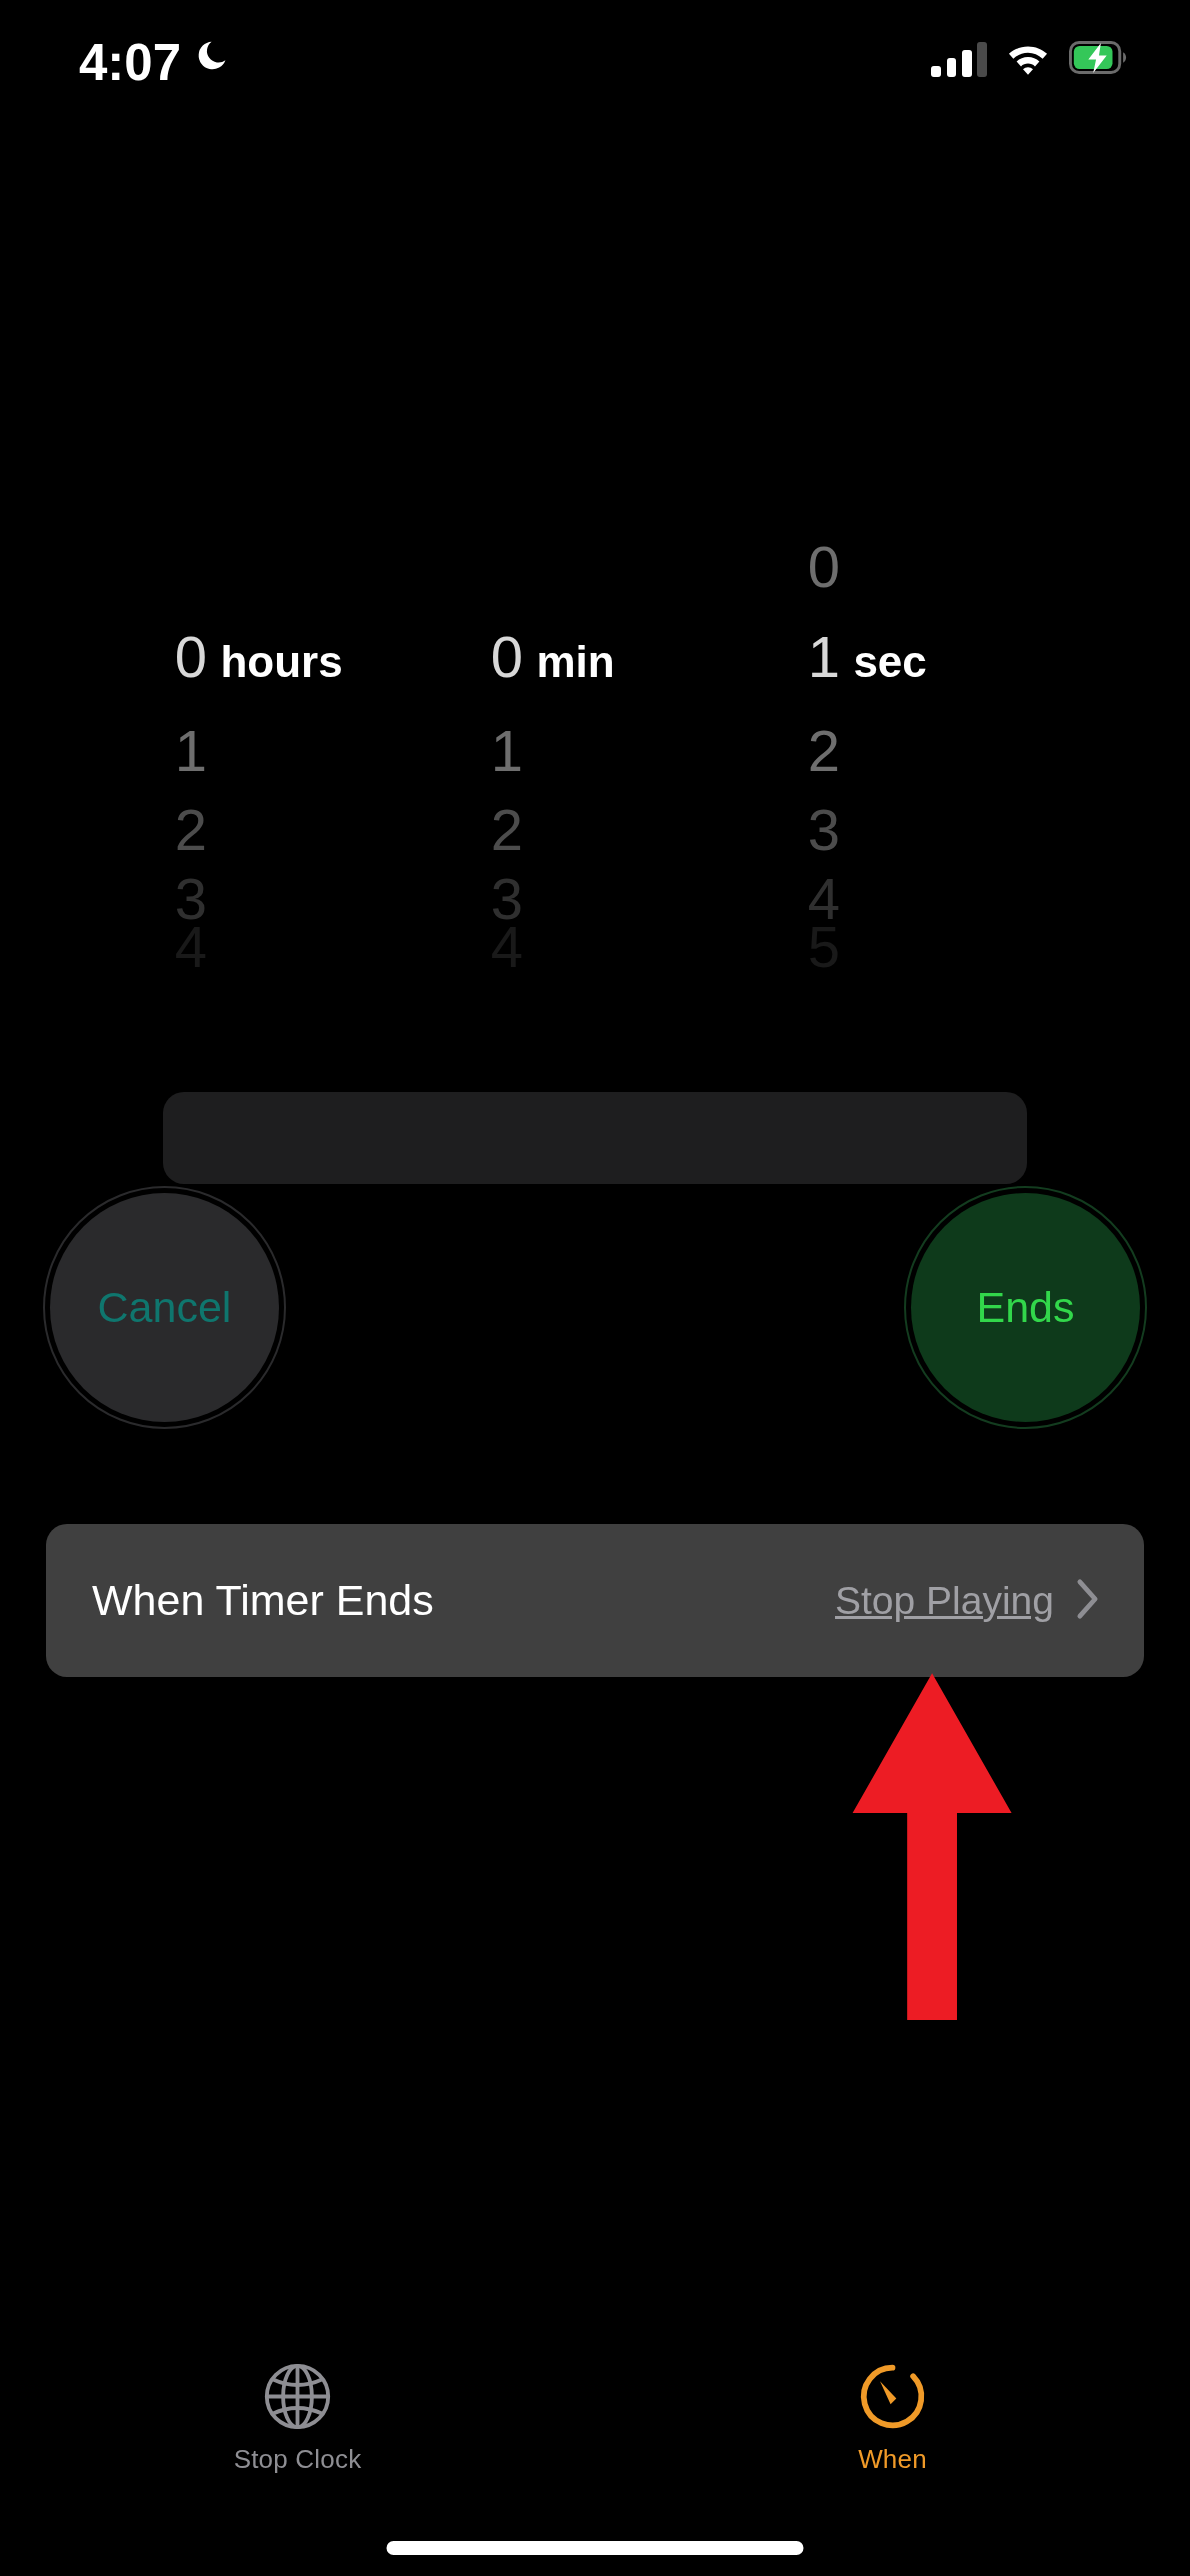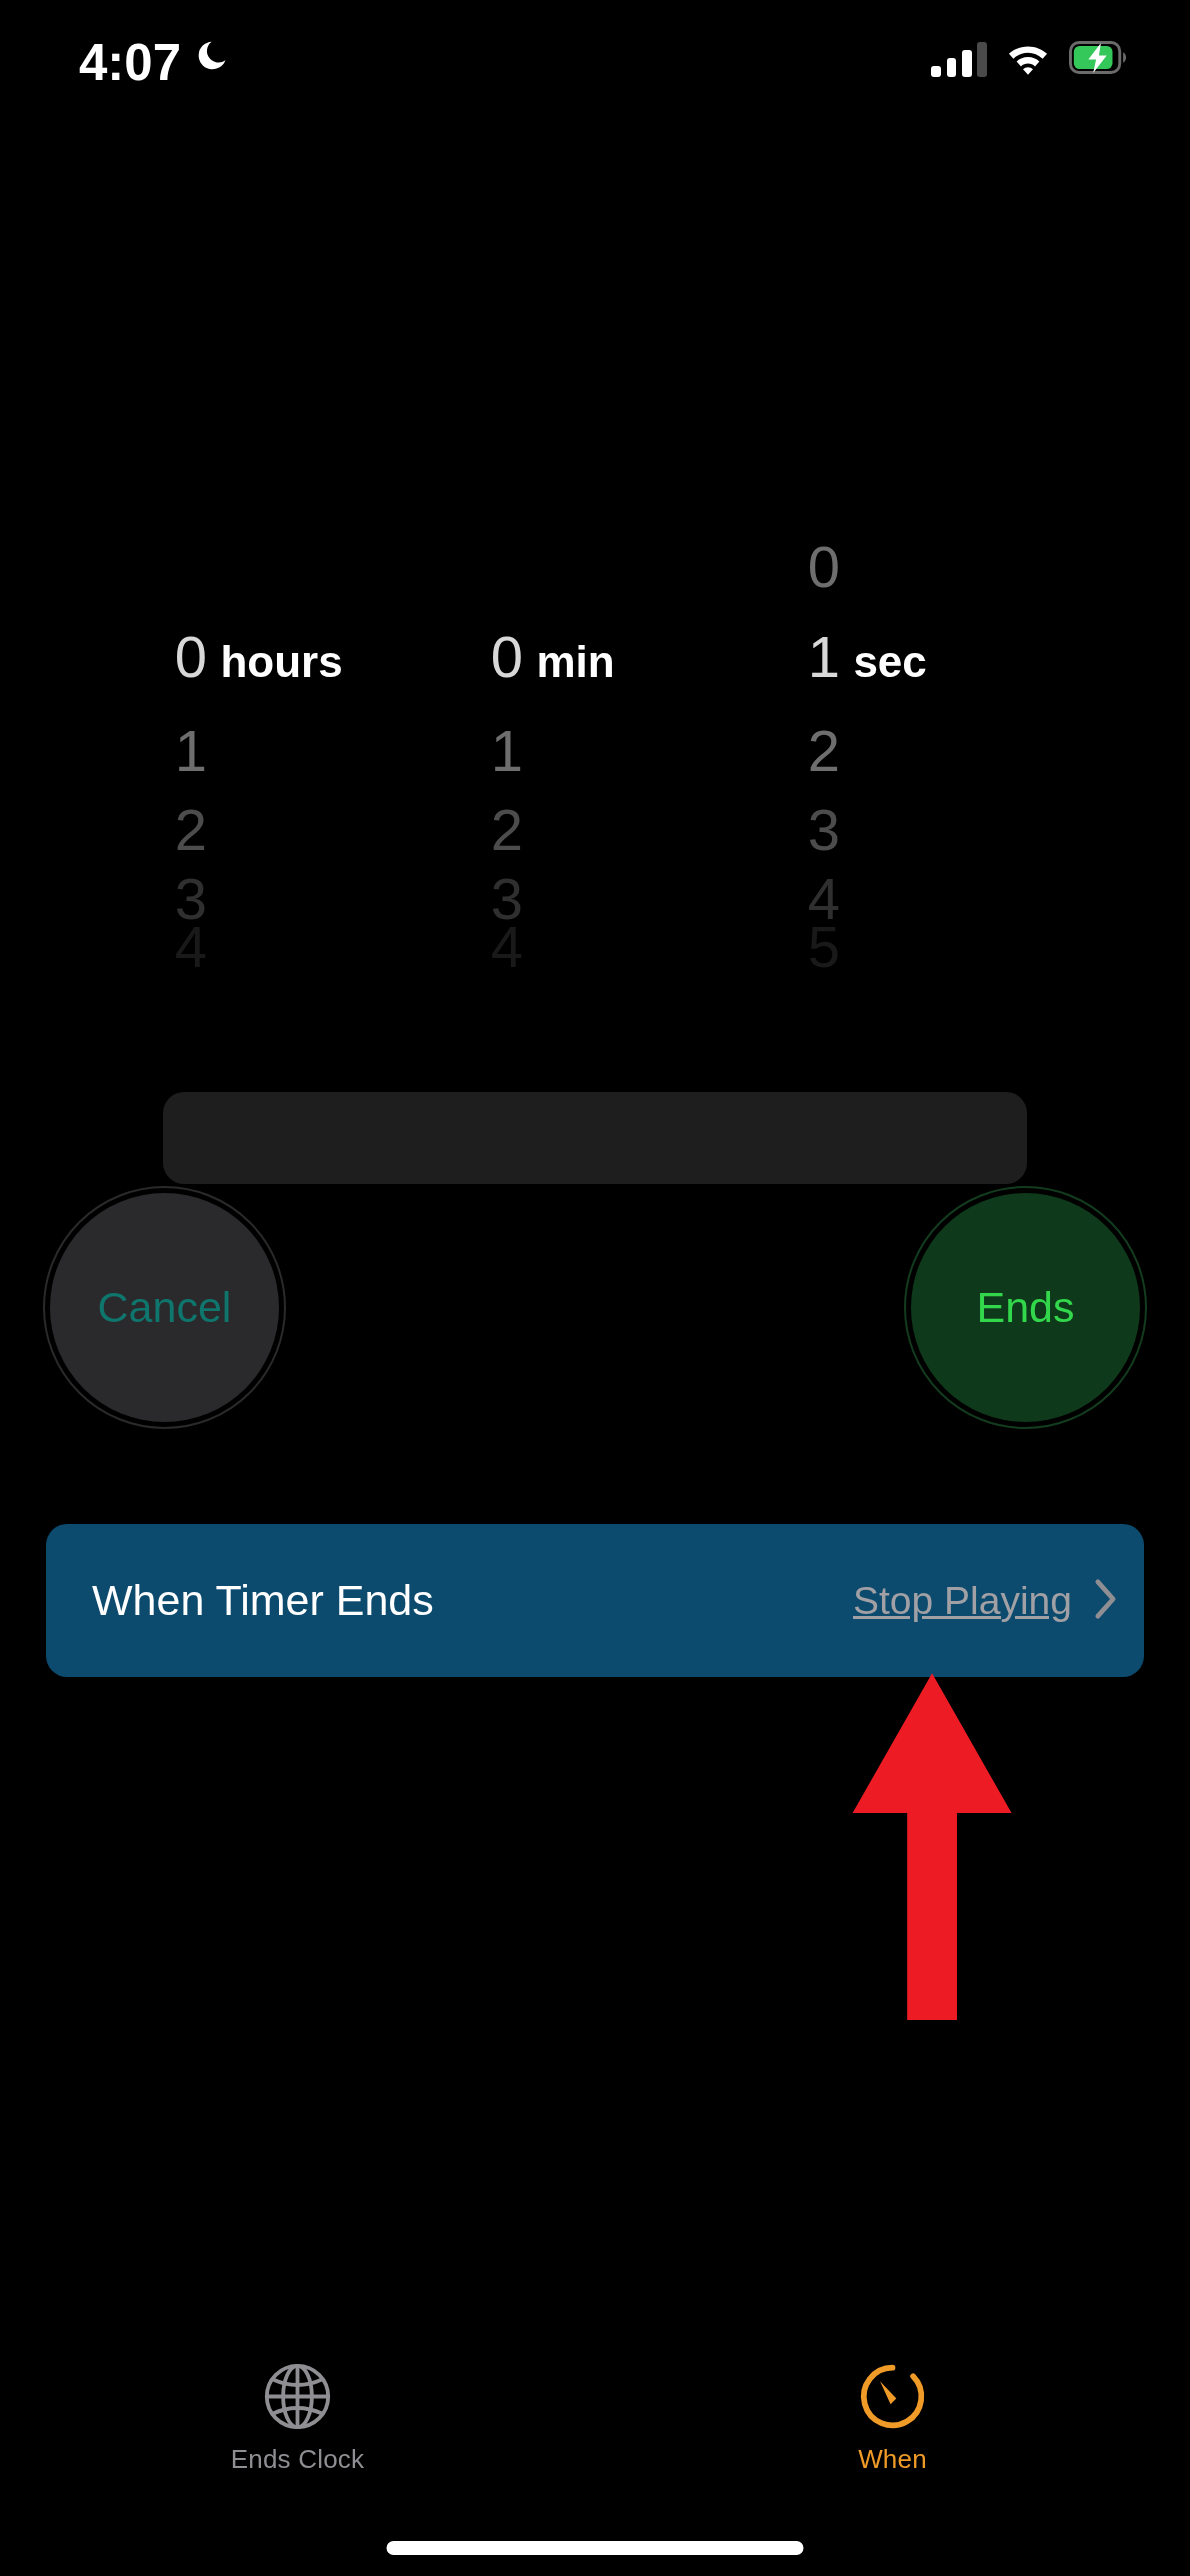--- a/index.html
+++ b/index.html
@@ -167,26 +167,26 @@
   #start-button .fill { background: #0e3a1b; }
   #start-button .btn-label { color: #32d74b; }
 
   
   #when-timer-ends-row {
     position: absolute;
     left: 46px;
     top: 1524px;
     width: 1098px;
     height: 153px;
-    background: #0c4a6e;
+    background: #404040;
     border-radius: 21px;
     display: flex;
     align-items: center;
     justify-content: space-between;
-    padding: 0 26px 0 46px;
+    padding: 0 44px 0 46px;
   }
   #wte-label {
     font-size: 43px;
     font-weight: 400;
     color: #ffffff;
   }
   #wte-right {
     display: flex;
     align-items: center;
     gap: 21px;
@@ -429,21 +429,21 @@
         <g fill="none" stroke="#8e8e93" stroke-width="4">
           <circle cx="37" cy="37" r="32"></circle>
           <ellipse cx="37" cy="37" rx="15" ry="32"></ellipse>
           <line x1="5" y1="37" x2="69" y2="37"></line>
           <path d="M11 19 Q37 31 63 19"></path>
           <path d="M11 55 Q37 43 63 55"></path>
           <line x1="37" y1="5" x2="37" y2="69"></line>
         </g>
       </svg>
     </span>
-    <span class="tab-label">Ends Clock</span>
+    <span class="tab-label">Stop Clock</span>
   </div>
 
 
 
   <div class="tab-item active">
     <span class="tab-icon">
       <svg width="71" height="71" viewBox="0 0 74 74">
         <path d="M37 7 A30 30 0 1 0 58.5 16" fill="none" stroke="#f09a28" stroke-width="6" stroke-linecap="round"></path>
         <path d="M24 21 L41 39 L35 45 Z" fill="#f09a28"></path>
       </svg>

